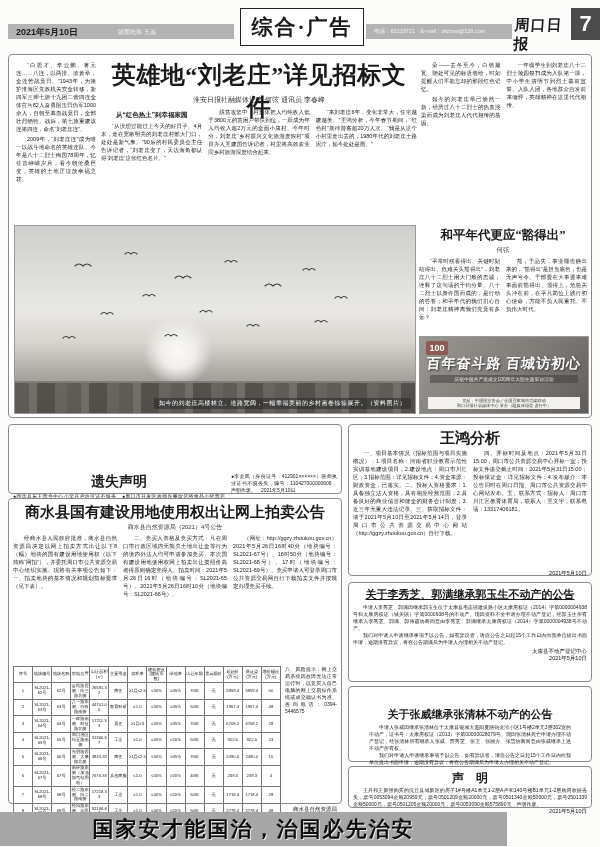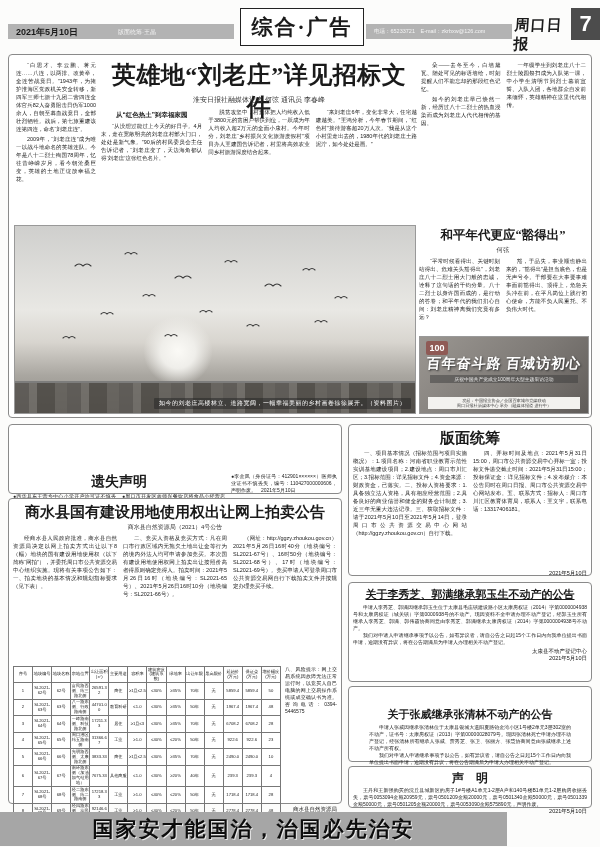--- a/index.html
+++ b/index.html
@@ -320,21 +320,21 @@
         <div class="t5">八、风险提示：网上交易系统因故障无法正常运行时，以竞买人自己电脑的网上交易操作系统或成交确认书为准。咨询电话：0394-5446575</div>
         <div class="sign" style="margin-top:auto;">
           <div>商水县自然资源局</div>
           <div>2021年5月7日</div>
         </div>
       </div>
     </div>
   </div>
 
   <div class="box" style="left:348px;top:424px;width:244px;height:152px;padding:4px;">
-    <div class="notice-title" style="font-size:15px;margin-bottom:2px;">版面统筹</div>
+    <div class="notice-title" style="font-size:15px;margin-bottom:2px;">王鸿分析</div>
     <div class="cols" style="height:118px;overflow:hidden;">
       <div class="col tiny">
           <p>一、项目基本情况（招标范围与项目实施概况）：1.项目名称：河南省职业教育示范性实训基地建设项目；2.建设地点：周口市川汇区；3.招标范围：详见招标文件；4.资金来源：财政资金，已落实。二、投标人资格要求：1.具备独立法人资格，具有相应经营范围；2.具备良好的商业信誉和健全的财务会计制度；3.近三年无重大违法记录。三、获取招标文件：请于2021年5月10日至2021年5月14日，登录周口市公共资源交易中心网站（http://ggzy.zhoukou.gov.cn）自行下载。</p>
         </div>
       <div class="col tiny">
           <p>四、开标时间及地点：2021年5月31日15:00，周口市公共资源交易中心开标一室；投标文件递交截止时间：2021年5月31日15:00；投标保证金：详见招标文件；4.发布媒介：本公告同时在周口日报、周口市公共资源交易中心网站发布。五、联系方式：招标人：周口市川汇区教育体育局，联系人：王文宇，联系电话：13317406181。</p>
         </div>
     </div>
     <div class="sign">2021年5月10日</div>
   </div>

